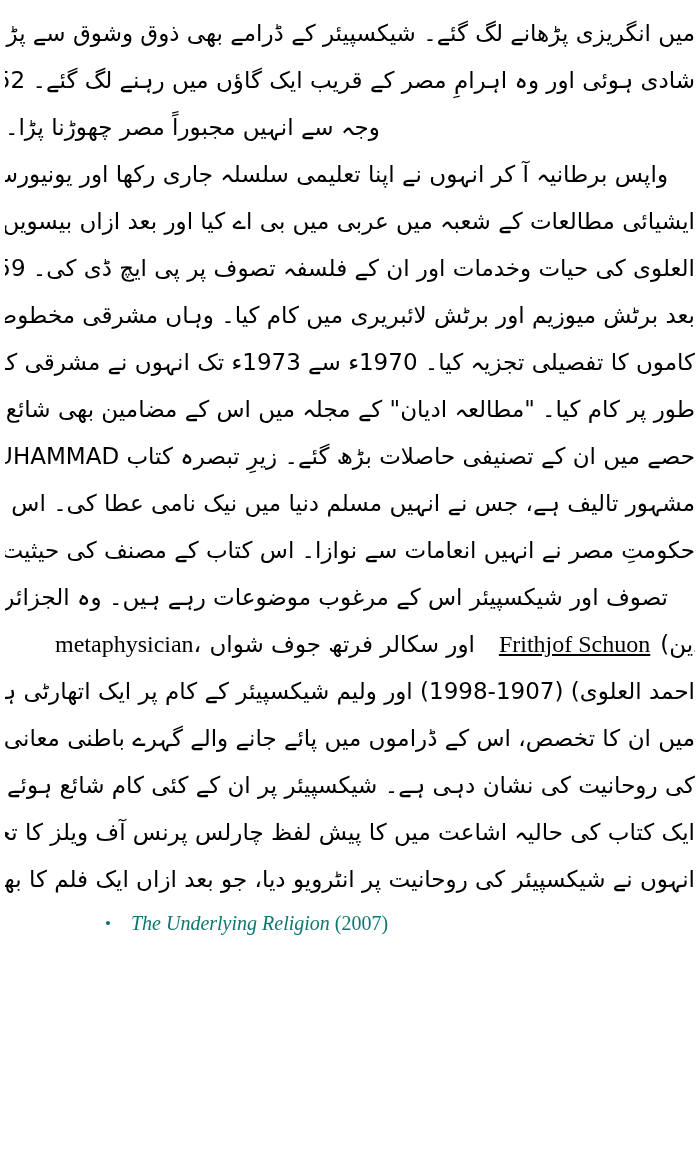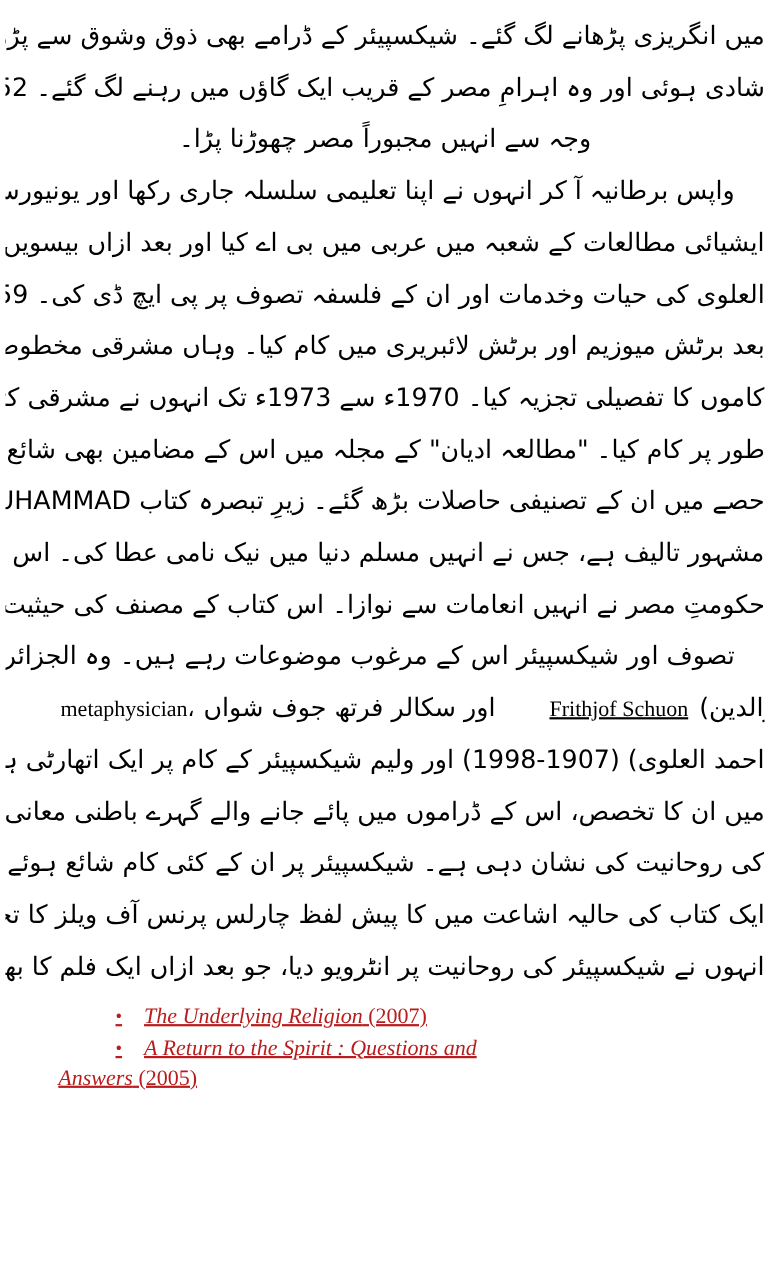--- a/index.html
+++ b/index.html
@@ -19,46 +19,45 @@
     direction: rtl;
     font-family: "DejaVu Sans", sans-serif;
     font-size: 23px;
     line-height: 47px;
     height: 47px;
     white-space: nowrap;
     overflow: hidden;
     color: #000000;
   }
   .uline.justify { text-align: justify; text-align-last: justify; }
-  .uline.right   { text-align: center; }
+  .uline.right   { text-align: left; }
   .uline.indent  { padding-right: 27px; }
   
   .uline.mixed {
     direction: ltr;
     text-align: left;
     padding-left: 50px;
   }
   .uline.mixed span { display: inline-block; vertical-align: baseline; }
   .uline.mixed .seg2 { margin-left: 8px; text-align: right; }
-  .uline.mixed .seg3 { margin-left: 49px; }
+  .uline.mixed .seg3 { margin-left: 24px; }
   .uline.mixed .seg4 { margin-left: 10px; }
   .latin {
     font-family: "Liberation Serif", serif;
-    font-size: 20px;
+    font-size: 24px;
   }
   .underline { text-decoration: underline; }
   
   .books {
     font-family: "Liberation Serif", serif;
     font-size: 20px;
     line-height: 27.5px;
     width: 410px;
     margin: 7px 0 0 48px;
-    color: #b91c1c;
-    text-decoration: underline;
+    color: #0f766e;
   }
   .book-item { text-indent: 52px; }
   .book-item .dot {
     font-size: 17px;
     margin-right: 20px;
     vertical-align: 1px;
   }
   .book-title { font-style: italic; }
 </style>
 </head>
@@ -81,15 +80,14 @@
       <div class="uline justify indent" dir="rtl">تصوف اور شیکسپیئر اس کے مرغوب موضوعات رہے ہیں۔ وہ الجزائری صوفی، مابعد الطبیعی</div>
       <div class="uline mixed"><span dir="ltr" class="latin seg1">metaphysician،</span><span dir="rtl" class="seg2">اور سکالر فرتھ جوف شواں</span><span dir="ltr" class="latin underline seg3">Frithjof Schuon</span><span dir="ltr" class="seg4">(شیخ عیسیٰ نورالدین</span></div>
       <div class="uline justify" dir="rtl">احمد العلوی) (1907-1998) اور ولیم شیکسپیئر کے کام پر ایک اتھارٹی ہیں، شیکسپیئر کے کام</div>
       <div class="uline justify" dir="rtl">میں ان کا تخصص، اس کے ڈراموں میں پائے جانے والے گہرے باطنی معانی، اور مزید برآں خود شیکسپیئر</div>
       <div class="uline justify" dir="rtl">کی روحانیت کی نشان دہی ہے۔ شیکسپیئر پر ان کے کئی کام شائع ہوئے۔ اس کام کو اس قدر پذیرائی ملی کہ</div>
       <div class="uline justify" dir="rtl">ایک کتاب کی حالیہ اشاعت میں کا پیش لفظ چارلس پرنس آف ویلز کا تحریر کردہ ہے۔ اپنی وفات سے قبل</div>
       <div class="uline right" dir="rtl">انہوں نے شیکسپیئر کی روحانیت پر انٹرویو دیا، جو بعد ازاں ایک فلم کا بھی حصہ بنا۔</div>
     </div>
   <div class="books">
       <div class="book-item"><span class="dot">•</span><span class="book-title">The Underlying Religion</span><span> (2007)</span></div>
-      <div class="book-item"><span class="dot">•</span><span class="book-title">A Return to the Spirit : Questions and Answers</span><span> (2005)</span></div>
     </div>
 </div>
 
 </body></html>

